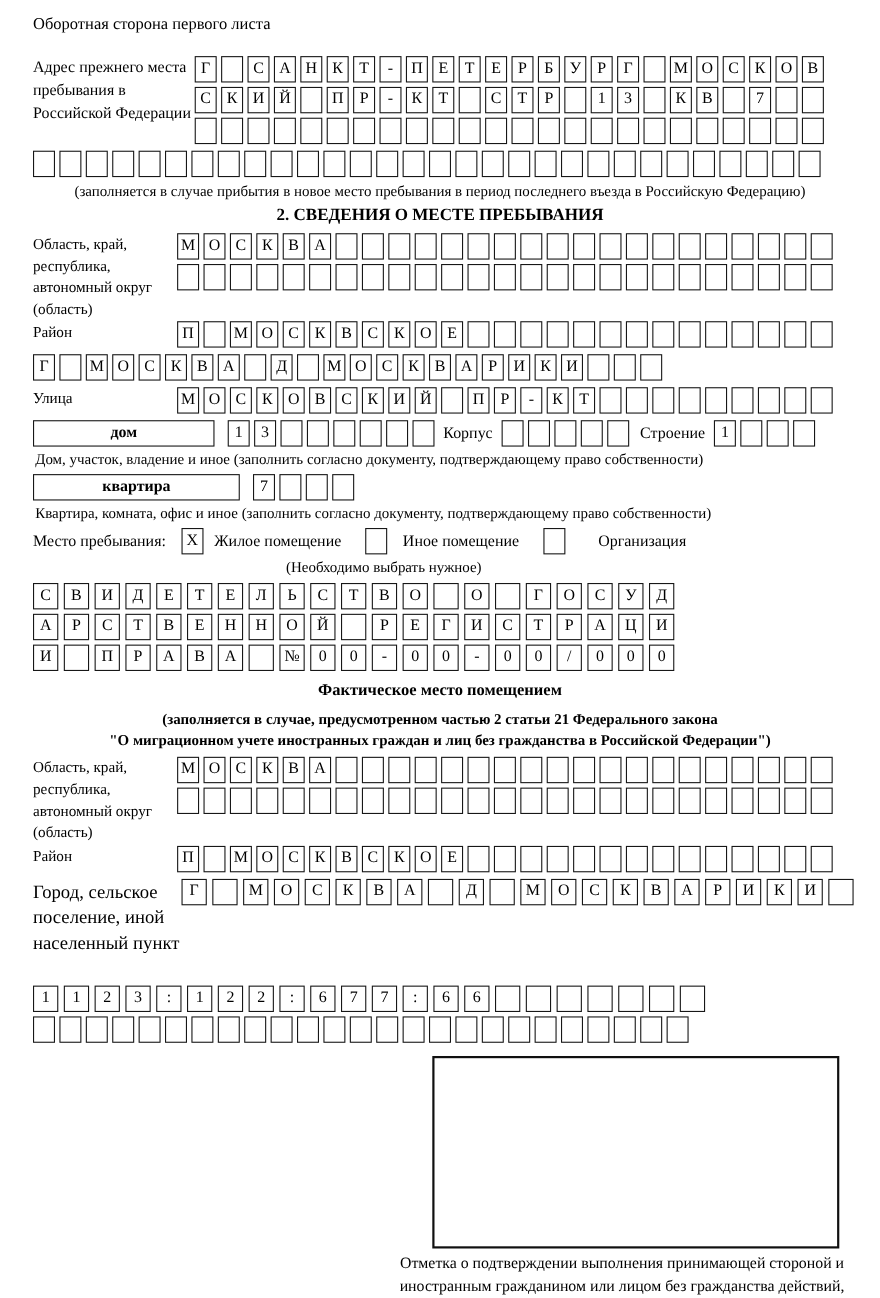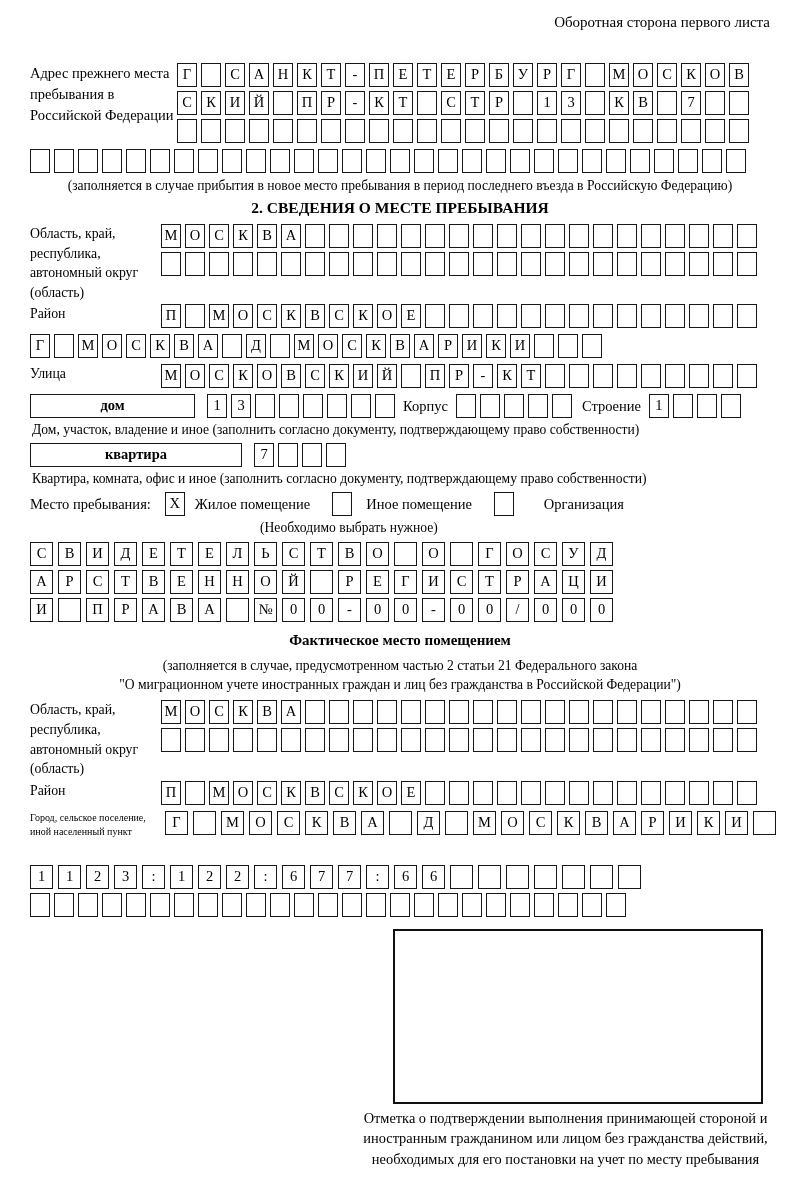--- a/index.html
+++ b/index.html
@@ -2,55 +2,55 @@
 <html><head>
 <meta charset="utf-8">
 <style>
   html,body{margin:0;padding:0;overflow:hidden;}
   body{
     width:800px;height:1180px;box-sizing:border-box;
     background:#ffffff;color:#000;
     padding:14px 30px 0 30px;
     font-family:"Liberation Serif","DejaVu Serif",serif;
   }
-  .header-note{text-align:right;font-size:15px;margin-bottom:32px;}
+  .header-note{font-size:15px;margin-bottom:20px;}
 
   
   .cell{
     display:inline-block;box-sizing:border-box;
     width:20px;height:24px;border:1.5px solid #171717;
     margin-right:4px;text-align:center;
     font-size:14.5px;line-height:21px;vertical-align:top;
     font-family:"Liberation Serif","DejaVu Serif",serif;
   }
   .wide-cells .cell{width:23px;margin-right:5px;}
   .cell-row{white-space:nowrap;height:28px;}
 
   .flex-field{display:flex;align-items:flex-start;margin-bottom:2px;}
   .label-a{width:147px;flex:none;font-size:14.5px;line-height:1.45;}
   .label-b{width:131px;flex:none;font-size:13.8px;line-height:1.42;}
   .label-c{width:150px;flex:none;font-size:13px;line-height:1.4;}
-  .label-d{width:135px;flex:none;font-size:10px;line-height:1.4;}
+  .label-d{width:135px;flex:none;font-size:17px;line-height:1.4;}
   .grid{flex:1;}
 
   .caption-center{text-align:center;font-size:13.6px;margin:1px 0 5px;}
   .caption-left{font-size:13.6px;margin:0 0 5px 2px;}
   .sec-title{text-align:center;font-weight:bold;font-size:15.5px;margin:4px 0 7px;}
 
   .widebox{
     display:inline-block;box-sizing:border-box;border:1.5px solid #171717;
     height:24px;line-height:21px;text-align:center;font-size:14.5px;vertical-align:top;font-weight:bold;
   }
   .inline-label{display:inline-block;font-size:14.5px;line-height:24px;vertical-align:top;}
   .house-row,.apt-row,.stay-row{white-space:nowrap;height:28px;}
 
   .stay-label{font-size:14.5px;line-height:24px;display:inline-block;vertical-align:top;}
   .stay-hint{font-size:13.6px;margin:0 0 6px 218px;padding-left:12px;}
 
-  .fact-cap{text-align:center;font-size:13.6px;line-height:1.4;}
+  .fact-cap{text-align:center;font-size:13.6px;line-height:1.4;font-weight:bold;}
 
   .bottom-wrap{margin-left:333px;width:405px;margin-top:8px;}
   .stamp-box{width:370px;height:175px;border:2px solid #101010;margin-left:30px;box-sizing:border-box;}
   .mark-note{text-align:center;font-size:14.4px;line-height:1.42;margin-top:4px;}
 </style>
 </head>
 <body>
 
 <div class="header-note">Оборотная сторона первого листа</div>
 
@@ -94,21 +94,21 @@
       <div class="cell-row"><span class="cell">М</span><span class="cell">О</span><span class="cell">С</span><span class="cell">К</span><span class="cell">О</span><span class="cell">В</span><span class="cell">С</span><span class="cell">К</span><span class="cell">И</span><span class="cell">Й</span><span class="cell"></span><span class="cell">П</span><span class="cell">Р</span><span class="cell">-</span><span class="cell">К</span><span class="cell">Т</span><span class="cell"></span><span class="cell"></span><span class="cell"></span><span class="cell"></span><span class="cell"></span><span class="cell"></span><span class="cell"></span><span class="cell"></span><span class="cell"></span></div>
     </div>
 </div>
 
 <div class="house-row">
   <span class="widebox" style="width:165px;margin-right:12px;">дом</span><span><span class="cell">1</span><span class="cell">3</span><span class="cell"></span><span class="cell"></span><span class="cell"></span><span class="cell"></span><span class="cell"></span><span class="cell"></span></span><span class="inline-label" style="margin:0 8px 0 4px;">Корпус</span><span><span class="cell"></span><span class="cell"></span><span class="cell"></span><span class="cell"></span><span class="cell"></span></span><span class="inline-label" style="margin:0 8px 0 6px;">Строение</span><span><span class="cell">1</span><span class="cell"></span><span class="cell"></span><span class="cell"></span></span>
 </div>
 <div class="caption-left">Дом, участок, владение и иное (заполнить согласно документу, подтверждающему право собственности)</div>
 
 <div class="apt-row">
-  <span class="widebox" style="width:212px;margin-right:12px;">квартира</span><span><span class="cell">7</span><span class="cell"></span><span class="cell"></span><span class="cell"></span></span>
+  <span class="widebox" style="width:188px;margin-right:12px;">квартира</span><span><span class="cell">7</span><span class="cell"></span><span class="cell"></span><span class="cell"></span></span>
 </div>
 <div class="caption-left">Квартира, комната, офис и иное (заполнить согласно документу, подтверждающему право собственности)</div>
 
 <div class="stay-row">
   <span class="stay-label" style="margin-right:14px;">Место пребывания:</span><span><span class="cell">X</span></span><span class="stay-label" style="margin:0 22px 0 6px;">Жилое помещение</span><span><span class="cell"></span></span><span class="stay-label" style="margin:0 22px 0 10px;">Иное помещение</span><span><span class="cell"></span></span><span class="stay-label" style="margin-left:26px;">Организация</span>
 </div>
 <div class="stay-hint">(Необходимо выбрать нужное)</div>
 
 <div class="flex-field wide-cells">
   <div class="grid">

